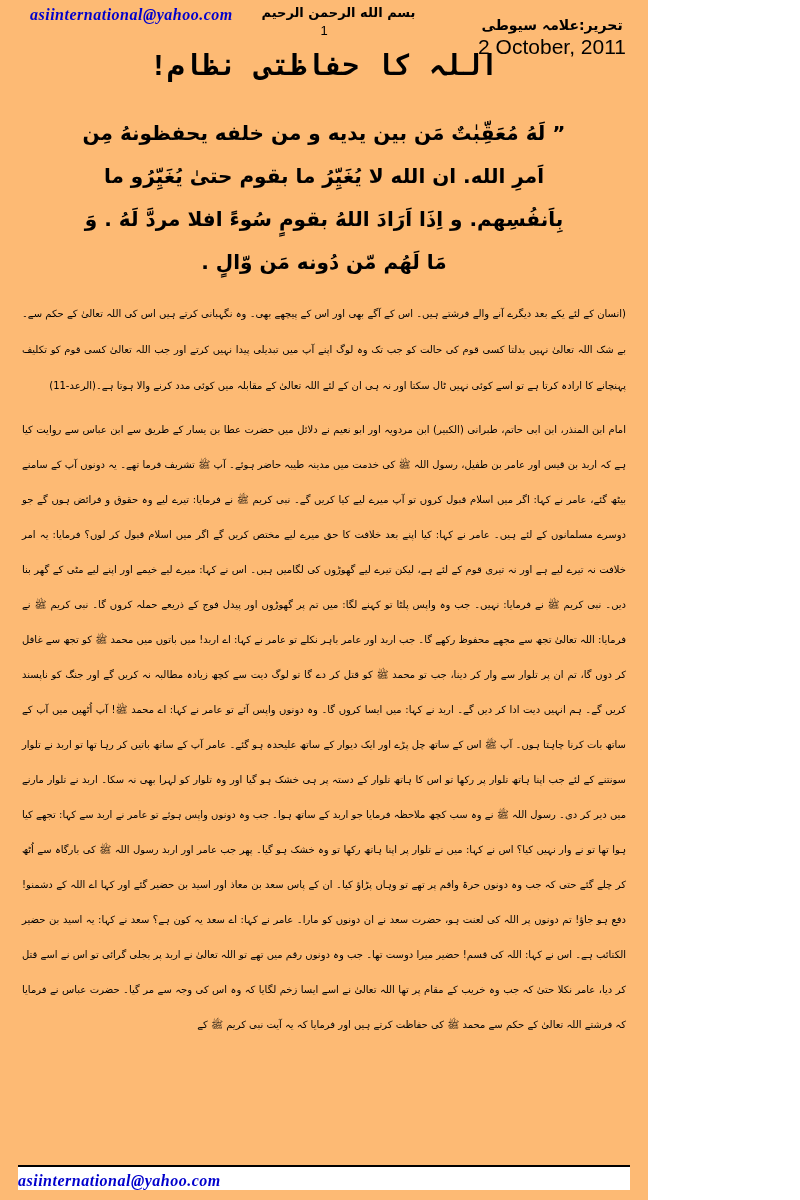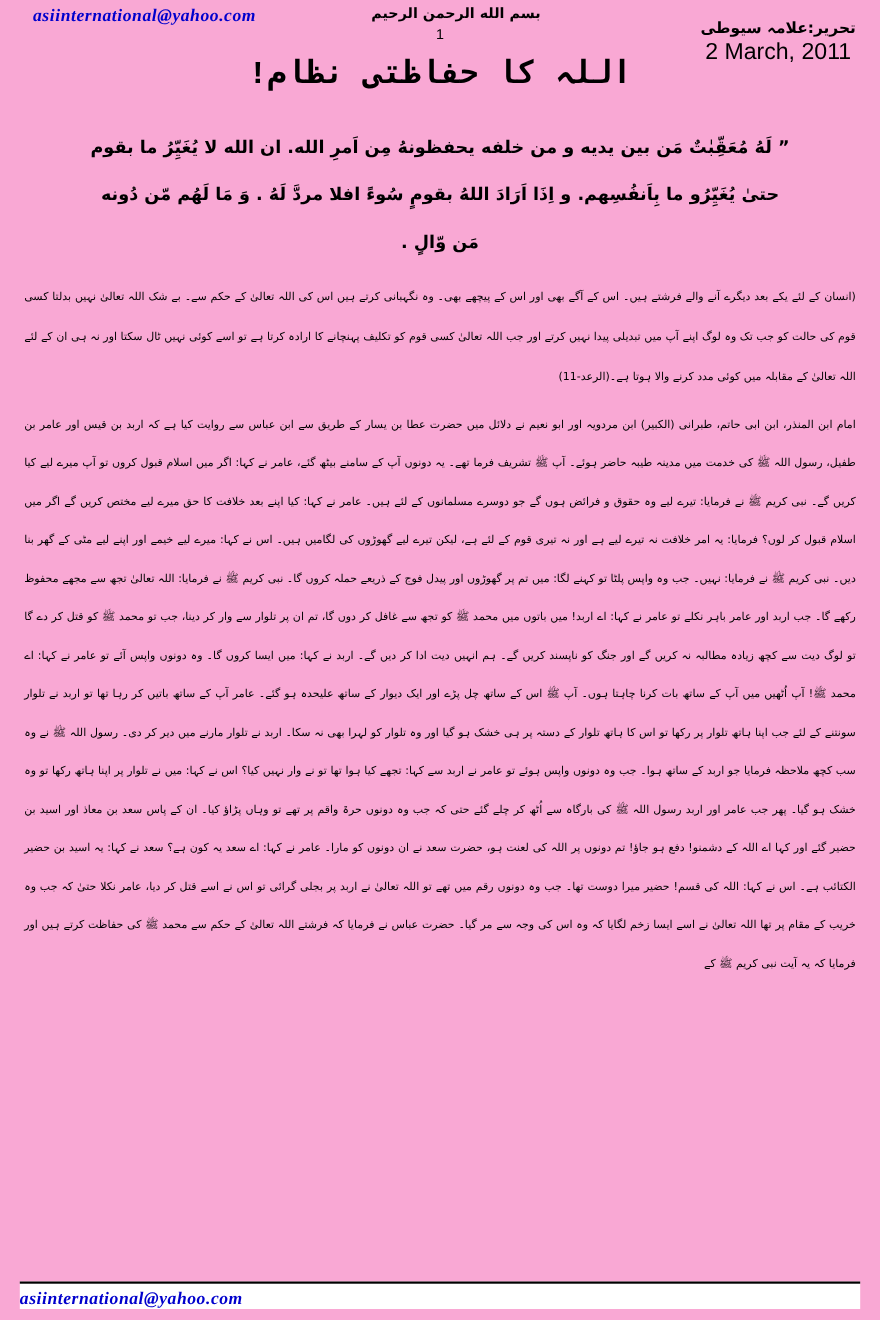--- a/index.html
+++ b/index.html
@@ -1,21 +1,21 @@
 <!DOCTYPE html>
 <html lang="ur"><head>
 <meta charset="utf-8">
 <title>ASI International Document</title>
 <style>
   html, body { margin: 0; padding: 0; background: #ffffff; }
   .page {
     position: relative;
-    width: 800px;
+    width: 648px;
     height: 1200px;
-    background: #f9a8d4;
+    background: #fdba74;
     overflow: hidden;
     font-family: "DejaVu Sans", sans-serif;
     color: #000000;
   }
   
   .header-email {
     position: absolute;
     top: 6px;
     left: 30px;
     font-family: "Liberation Serif", serif;
@@ -76,21 +76,21 @@
   .content {
     position: absolute;
     top: 112px;
     left: 22px;
     right: 22px;
   }
   .verse {
     direction: rtl;
     text-align: center;
     font-weight: bold;
-    font-size: 16px;
+    font-size: 20px;
     line-height: 43px;
     margin: 0 55px 12px 55px;
   }
   .translation {
     direction: rtl;
     text-align: justify;
     font-size: 10px;
     line-height: 36px;
     margin: 0 0 8px 0;
   }
@@ -140,21 +140,21 @@
 <div class="page">
 
   <a class="header-email">asiinternational@yahoo.com</a>
 
   <div class="bismillah" dir="rtl">بسم الله الرحمن الرحيم</div>
 
   <div class="pagenum">1</div>
 
   <div class="header-right">
     <div class="byline" dir="rtl">تحریر:علامہ سیوطی</div>
-    <div class="date">2 March, 2011</div>
+    <div class="date">2 October, 2011</div>
   </div>
 
   <h1 class="title" dir="rtl">اللہ کا حفاظتی نظام!</h1>
 
   <div class="content">
     <p class="verse" dir="rtl">” لَهُ مُعَقِّبٰتٌ مَن بین یدیه و من خلفه یحفظونهُ مِن اَمرِ الله. ان الله لا یُغَیِّرُ ما بقوم حتیٰ یُغَیِّرُو ما بِاَنفُسِهم. و اِذَا اَرَادَ اللهُ بقومٍ سُوءً افلا مردَّ لَهُ . وَ مَا لَهُم مّن دُونه مَن وّالٍ .</p>
 
     <p class="translation" dir="rtl">(انسان کے لئے یکے بعد دیگرے آنے والے فرشتے ہیں۔ اس کے آگے بھی اور اس کے پیچھے بھی۔ وہ نگہبانی کرتے ہیں اس کی اللہ تعالیٰ کے حکم سے۔ بے شک اللہ تعالیٰ نہیں بدلتا کسی قوم کی حالت کو جب تک وہ لوگ اپنے آپ میں تبدیلی پیدا نہیں کرتے اور جب اللہ تعالیٰ کسی قوم کو تکلیف پہنچانے کا ارادہ کرتا ہے تو اسے کوئی نہیں ٹال سکتا اور نہ ہی ان کے لئے اللہ تعالیٰ کے مقابلہ میں کوئی مدد کرنے والا ہوتا ہے۔(الرعد-11)</p>
 
     <p class="bodytext" dir="rtl">امام ابن المنذر، ابن ابی حاتم، طبرانی (الکبیر) ابن مردویہ اور ابو نعیم نے دلائل میں حضرت عطا بن یسار کے طریق سے ابن عباس سے روایت کیا ہے کہ اربد بن قیس اور عامر بن طفیل، رسول اللہ ﷺ کی خدمت میں مدینہ طیبہ حاضر ہوئے۔ آپ ﷺ تشریف فرما تھے۔ یہ دونوں آپ کے سامنے بیٹھ گئے، عامر نے کہا: اگر میں اسلام قبول کروں تو آپ میرے لیے کیا کریں گے۔ نبی کریم ﷺ نے فرمایا: تیرے لیے وہ حقوق و فرائض ہوں گے جو دوسرے مسلمانوں کے لئے ہیں۔ عامر نے کہا: کیا اپنے بعد خلافت کا حق میرے لیے مختص کریں گے اگر میں اسلام قبول کر لوں؟ فرمایا: یہ امر خلافت نہ تیرے لیے ہے اور نہ تیری قوم کے لئے ہے، لیکن تیرے لیے گھوڑوں کی لگامیں ہیں۔ اس نے کہا: میرے لیے خیمے اور اپنے لیے مٹی کے گھر بنا دیں۔ نبی کریم ﷺ نے فرمایا: نہیں۔ جب وہ واپس پلٹا تو کہنے لگا: میں تم پر گھوڑوں اور پیدل فوج کے ذریعے حملہ کروں گا۔ نبی کریم ﷺ نے فرمایا: اللہ تعالیٰ تجھ سے مجھے محفوظ رکھے گا۔ جب اربد اور عامر باہر نکلے تو عامر نے کہا: اے اربد! میں باتوں میں محمد ﷺ کو تجھ سے غافل کر دوں گا، تم ان پر تلوار سے وار کر دینا، جب تو محمد ﷺ کو قتل کر دے گا تو لوگ دیت سے کچھ زیادہ مطالبہ نہ کریں گے اور جنگ کو ناپسند کریں گے۔ ہم انہیں دیت ادا کر دیں گے۔ اربد نے کہا: میں ایسا کروں گا۔ وہ دونوں واپس آئے تو عامر نے کہا: اے محمد ﷺ! آپ اُٹھیں میں آپ کے ساتھ بات کرنا چاہتا ہوں۔ آپ ﷺ اس کے ساتھ چل پڑے اور ایک دیوار کے ساتھ علیحدہ ہو گئے۔ عامر آپ کے ساتھ باتیں کر رہا تھا تو اربد نے تلوار سونتنے کے لئے جب اپنا ہاتھ تلوار پر رکھا تو اس کا ہاتھ تلوار کے دستہ پر ہی خشک ہو گیا اور وہ تلوار کو لہرا بھی نہ سکا۔ اربد نے تلوار مارنے میں دیر کر دی۔ رسول اللہ ﷺ نے وہ سب کچھ ملاحظہ فرمایا جو اربد کے ساتھ ہوا۔ جب وہ دونوں واپس ہوئے تو عامر نے اربد سے کہا: تجھے کیا ہوا تھا تو نے وار نہیں کیا؟ اس نے کہا: میں نے تلوار پر اپنا ہاتھ رکھا تو وہ خشک ہو گیا۔ پھر جب عامر اور اربد رسول اللہ ﷺ کی بارگاہ سے اُٹھ کر چلے گئے حتی کہ جب وہ دونوں حرۃ واقم پر تھے تو وہاں پڑاؤ کیا۔ ان کے پاس سعد بن معاذ اور اسید بن حضیر گئے اور کہا اے اللہ کے دشمنو! دفع ہو جاؤ! تم دونوں پر اللہ کی لعنت ہو، حضرت سعد نے ان دونوں کو مارا۔ عامر نے کہا: اے سعد یہ کون ہے؟ سعد نے کہا: یہ اسید بن حضیر الکتائب ہے۔ اس نے کہا: اللہ کی قسم! حضیر میرا دوست تھا۔ جب وہ دونوں رقم میں تھے تو اللہ تعالیٰ نے اربد پر بجلی گرائی تو اس نے اسے قتل کر دیا، عامر نکلا حتیٰ کہ جب وہ خریب کے مقام پر تھا اللہ تعالیٰ نے اسے ایسا زخم لگایا کہ وہ اس کی وجہ سے مر گیا۔ حضرت عباس نے فرمایا کہ فرشتے اللہ تعالیٰ کے حکم سے محمد ﷺ کی حفاظت کرتے ہیں اور فرمایا کہ یہ آیت نبی کریم ﷺ کے</p>

